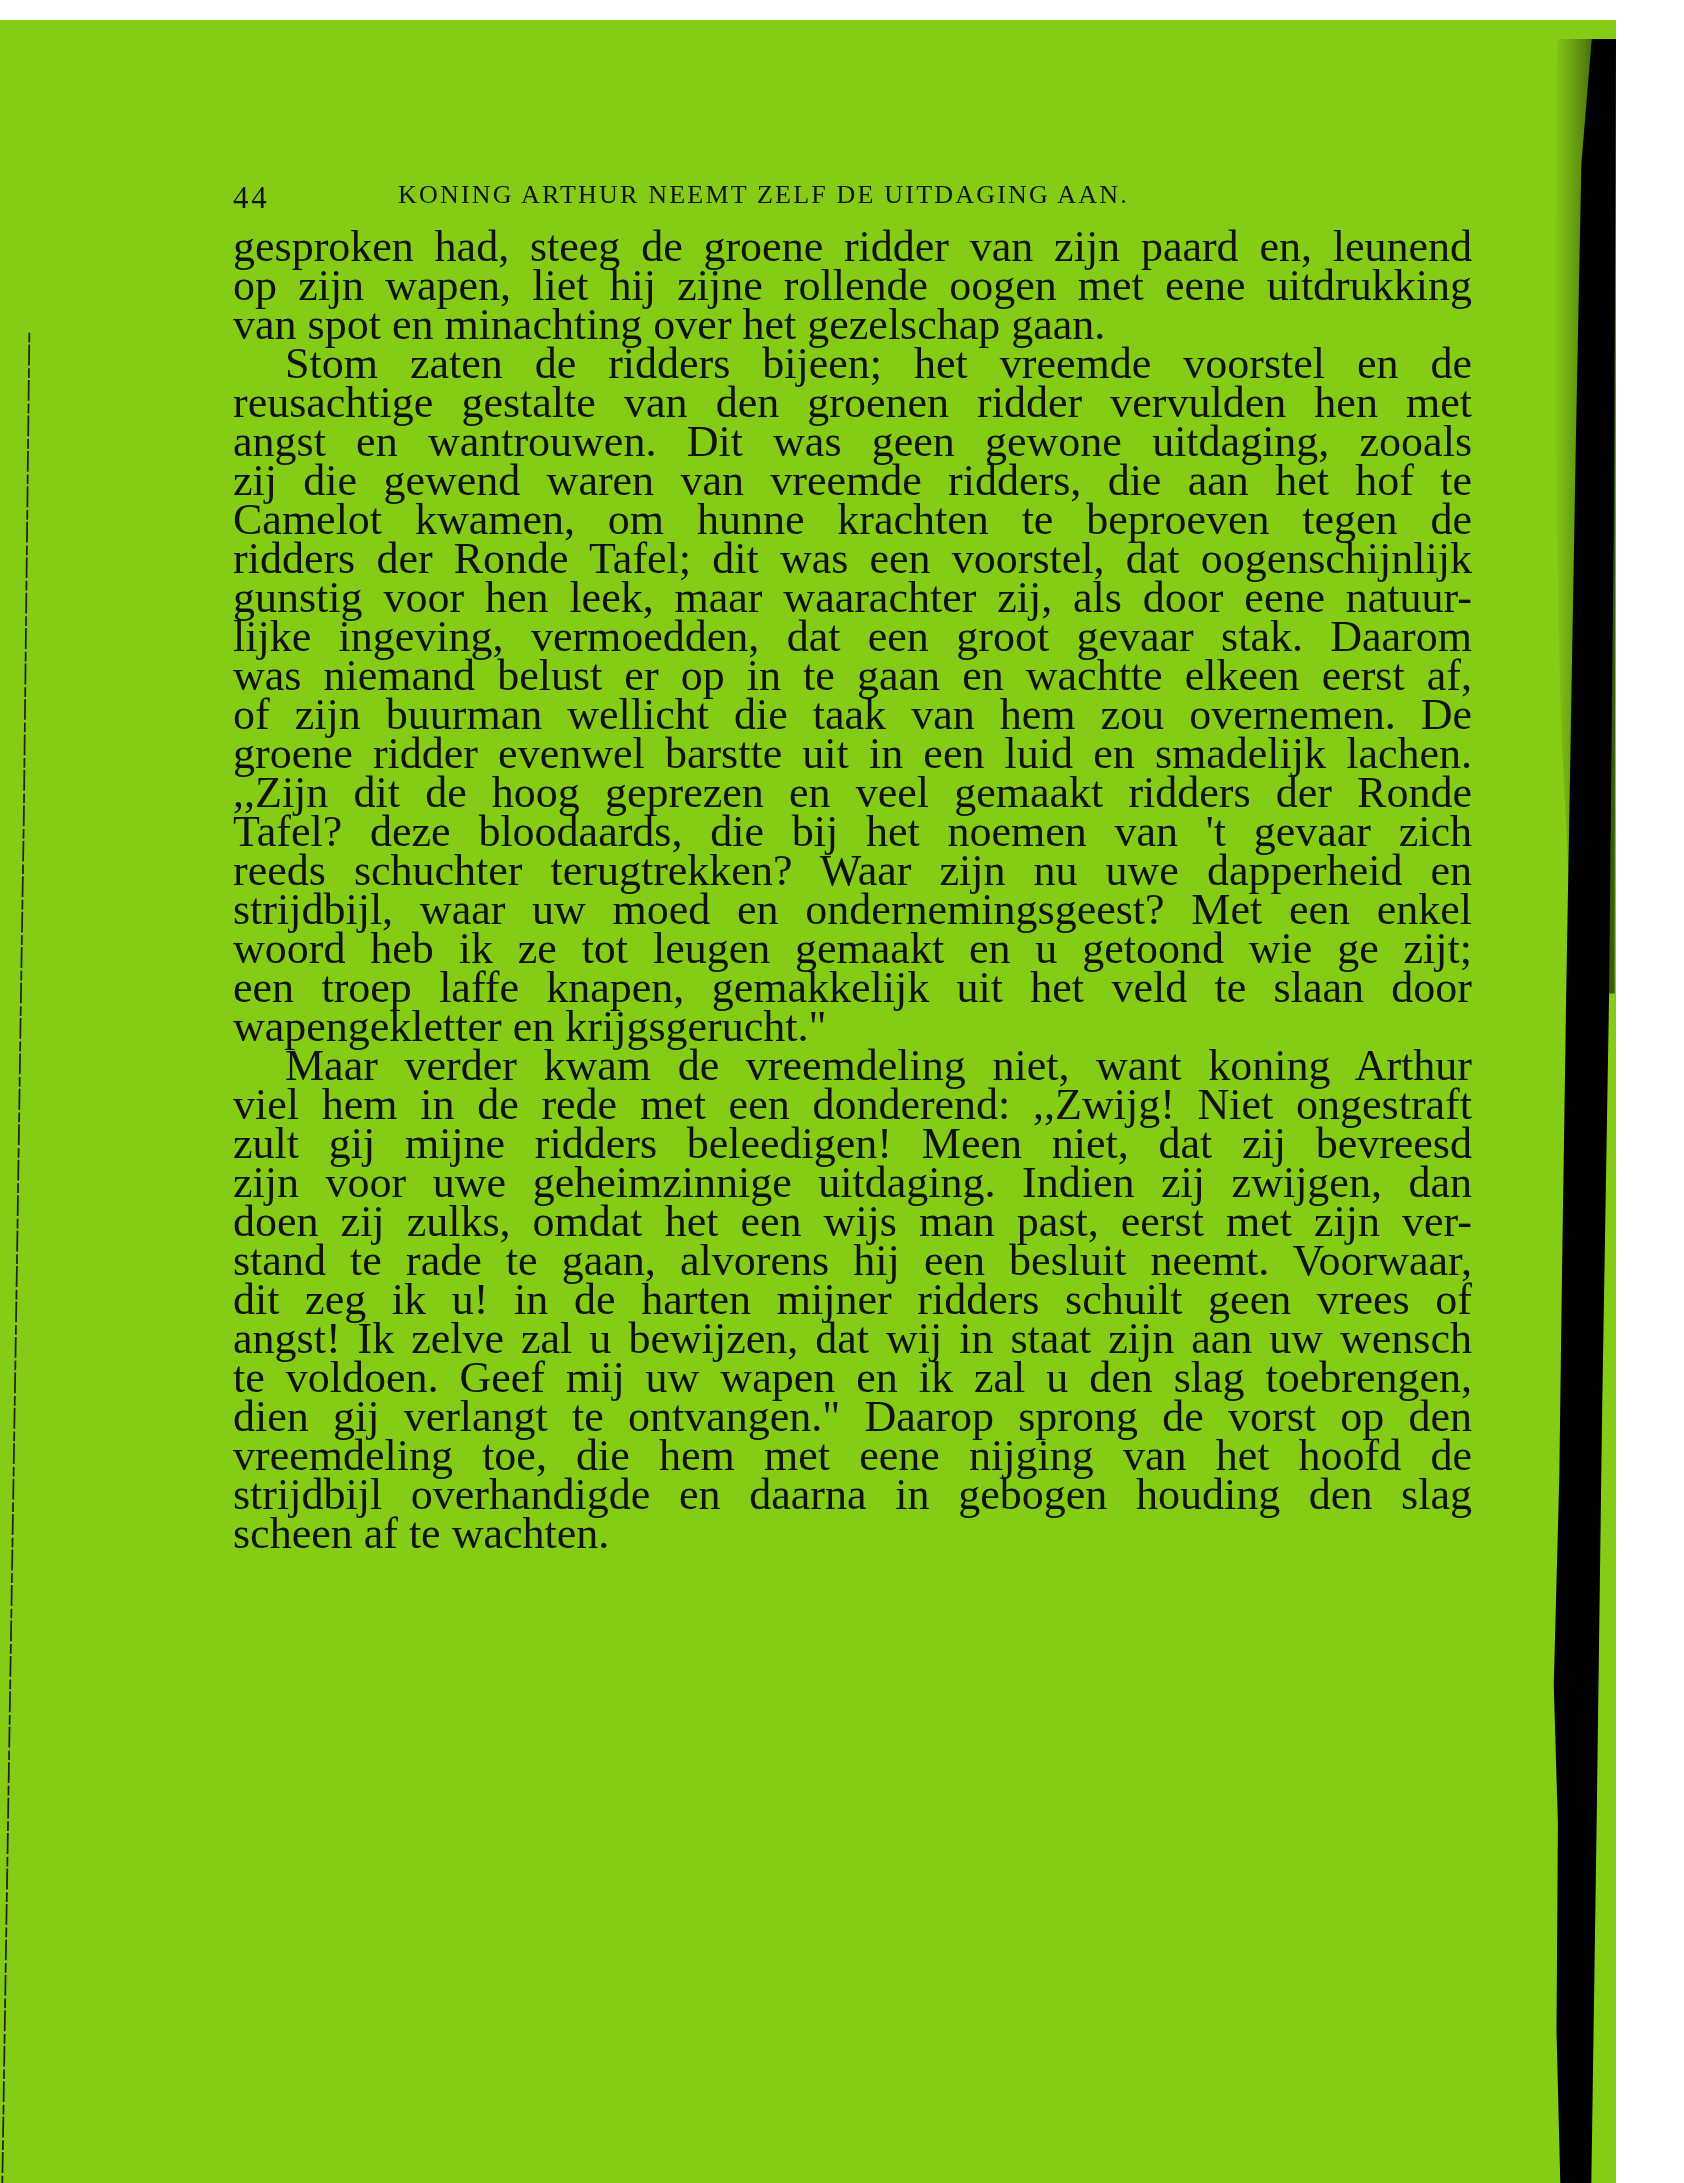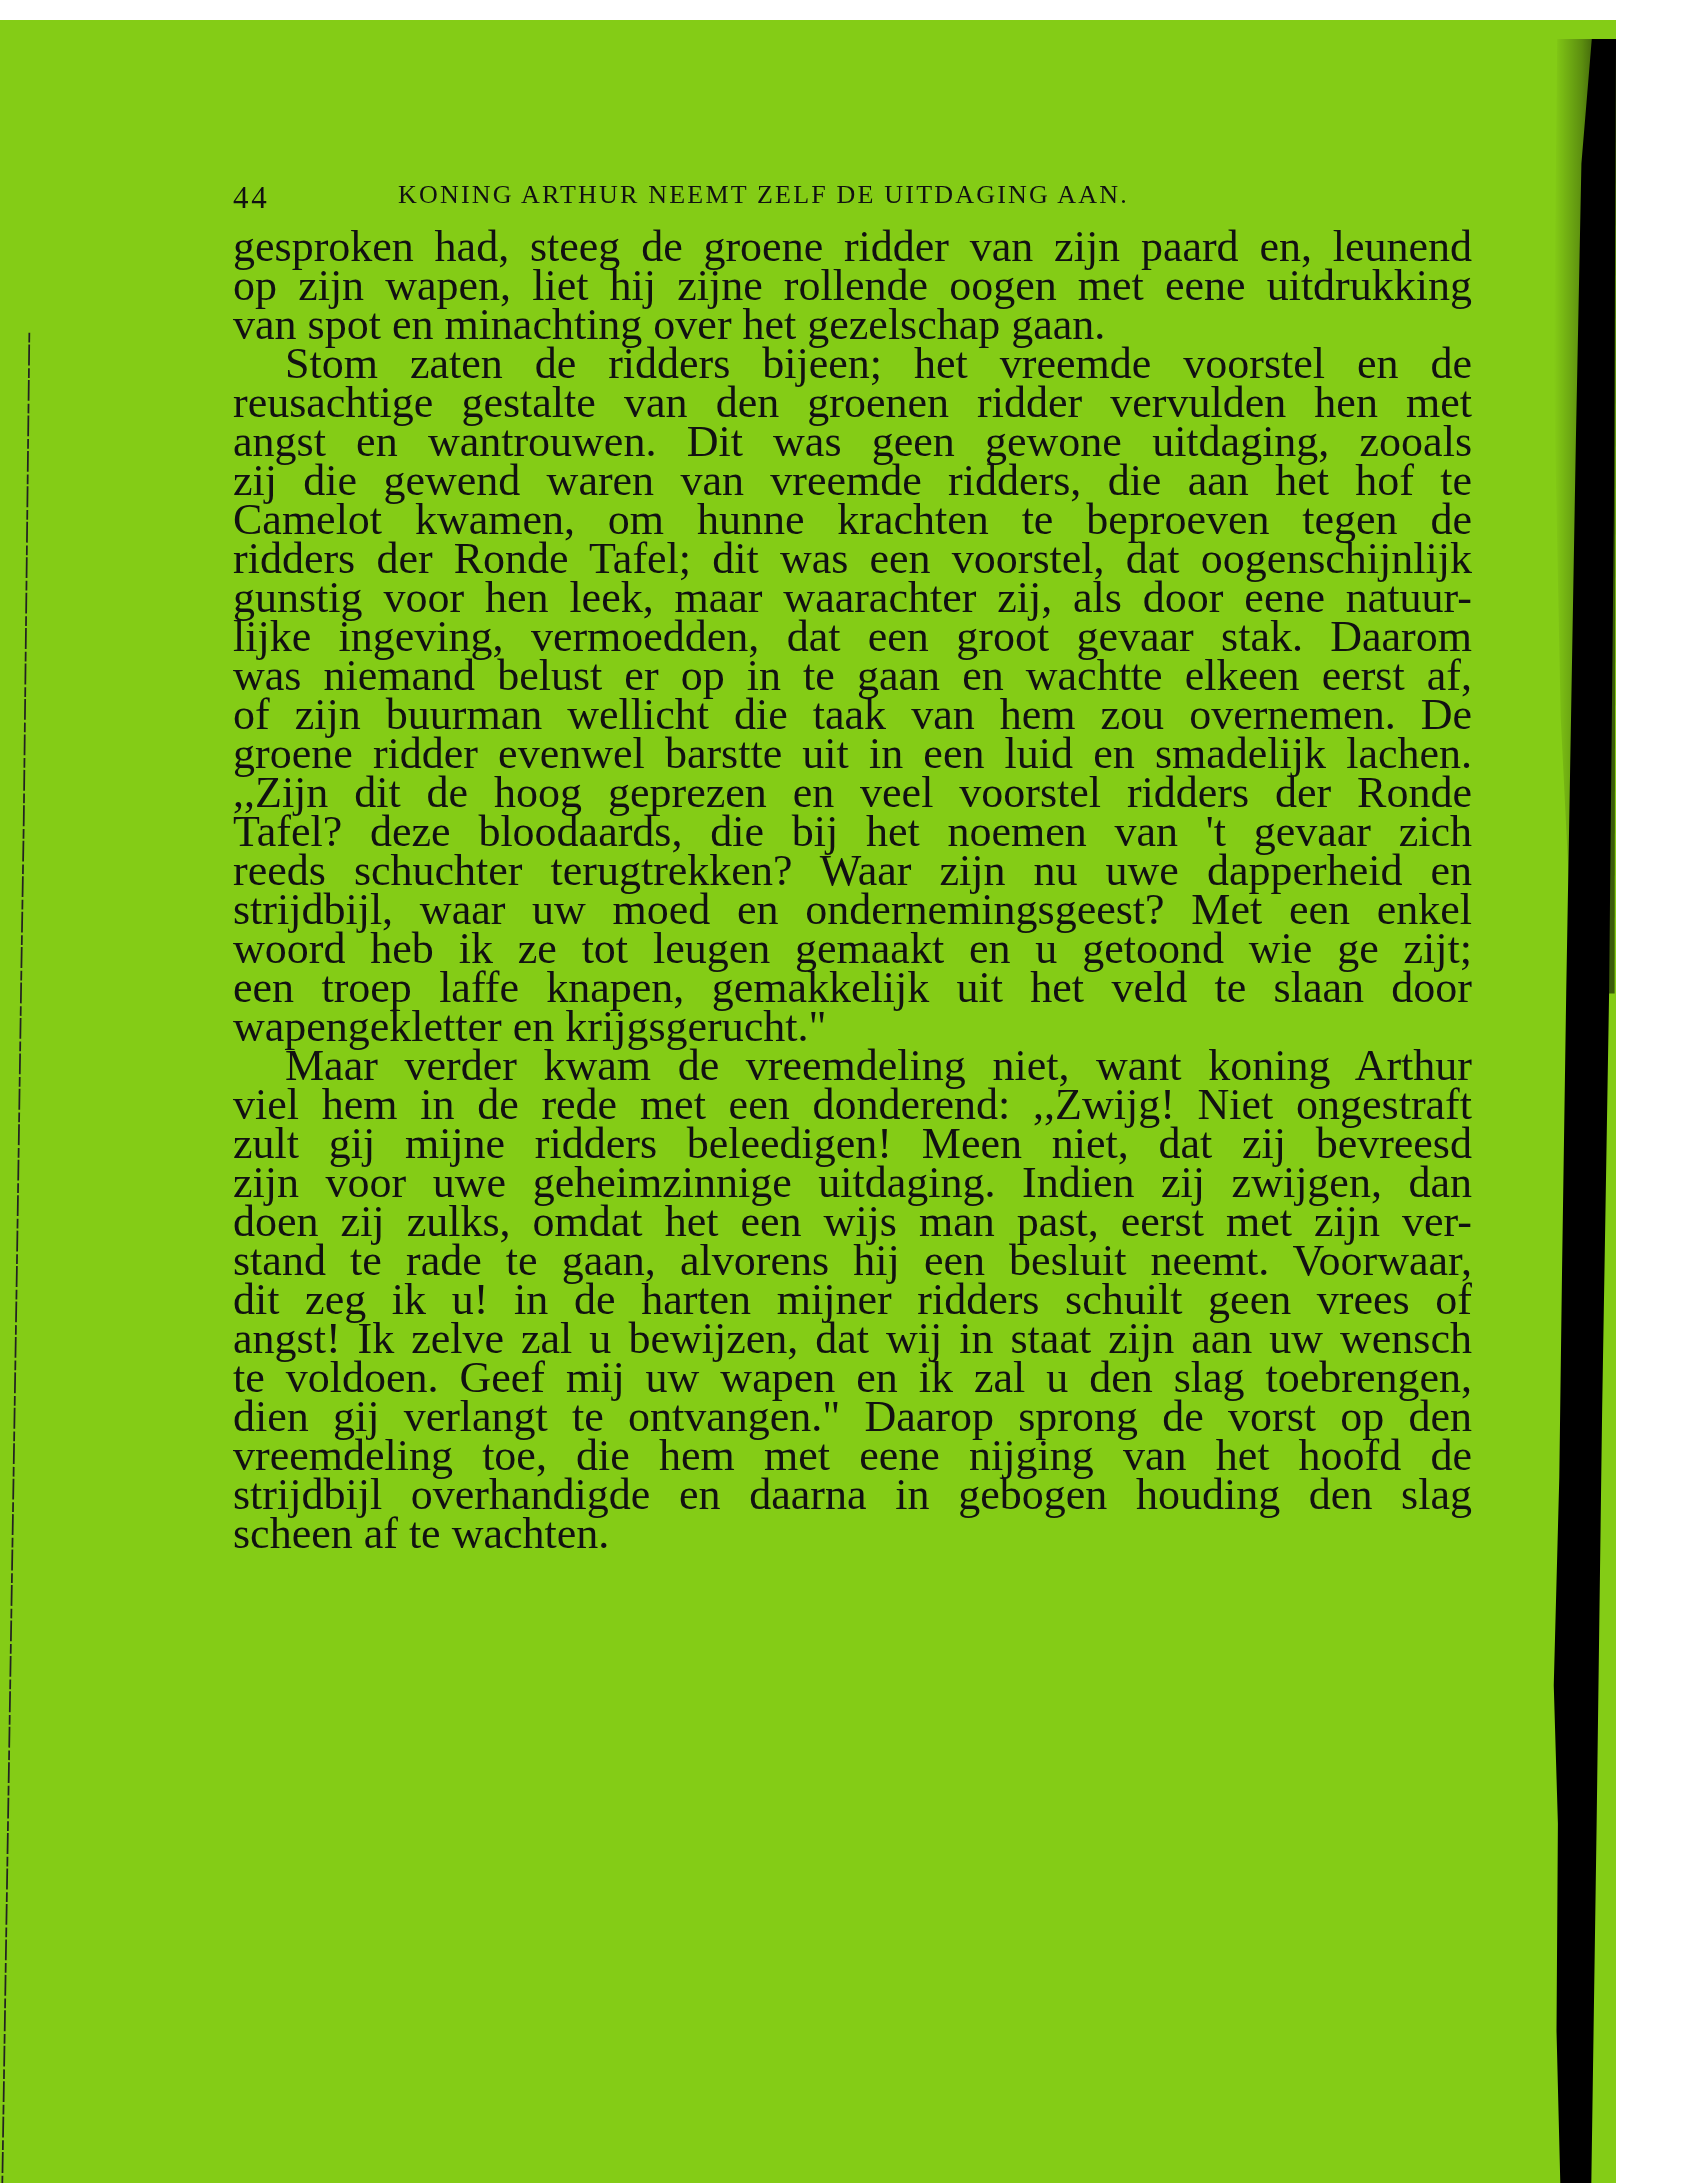--- a/index.html
+++ b/index.html
@@ -129,21 +129,21 @@
       <span class="line">reusachtige gestalte van den groenen ridder vervulden hen met</span>
       <span class="line">angst en wantrouwen. Dit was geen gewone uitdaging, zooals</span>
       <span class="line">zij die gewend waren van vreemde ridders, die aan het hof te</span>
       <span class="line">Camelot kwamen, om hunne krachten te beproeven tegen de</span>
       <span class="line">ridders der Ronde Tafel; dit was een voorstel, dat oogenschijnlijk</span>
       <span class="line">gunstig voor hen leek, maar waarachter zij, als door eene natuur-</span>
       <span class="line">lijke ingeving, vermoedden, dat een groot gevaar stak. Daarom</span>
       <span class="line">was niemand belust er op in te gaan en wachtte elkeen eerst af,</span>
       <span class="line">of zijn buurman wellicht die taak van hem zou overnemen. De</span>
       <span class="line">groene ridder evenwel barstte uit in een luid en smadelijk lachen.</span>
-      <span class="line">,,Zijn dit de hoog geprezen en veel voorstel ridders der Ronde</span>
+      <span class="line">,,Zijn dit de hoog geprezen en veel gemaakt ridders der Ronde</span>
       <span class="line">Tafel? deze bloodaards, die bij het noemen van 't gevaar zich</span>
       <span class="line">reeds schuchter terugtrekken? Waar zijn nu uwe dapperheid en</span>
       <span class="line">strijdbijl, waar uw moed en ondernemingsgeest? Met een enkel</span>
       <span class="line">woord heb ik ze tot leugen gemaakt en u getoond wie ge zijt;</span>
       <span class="line">een troep laffe knapen, gemakkelijk uit het veld te slaan door</span>
       <span class="line last">wapengekletter en krijgsgerucht."</span>
     </div>
 
     <div>
       <span class="line indent">Maar verder kwam de vreemdeling niet, want koning Arthur</span>

